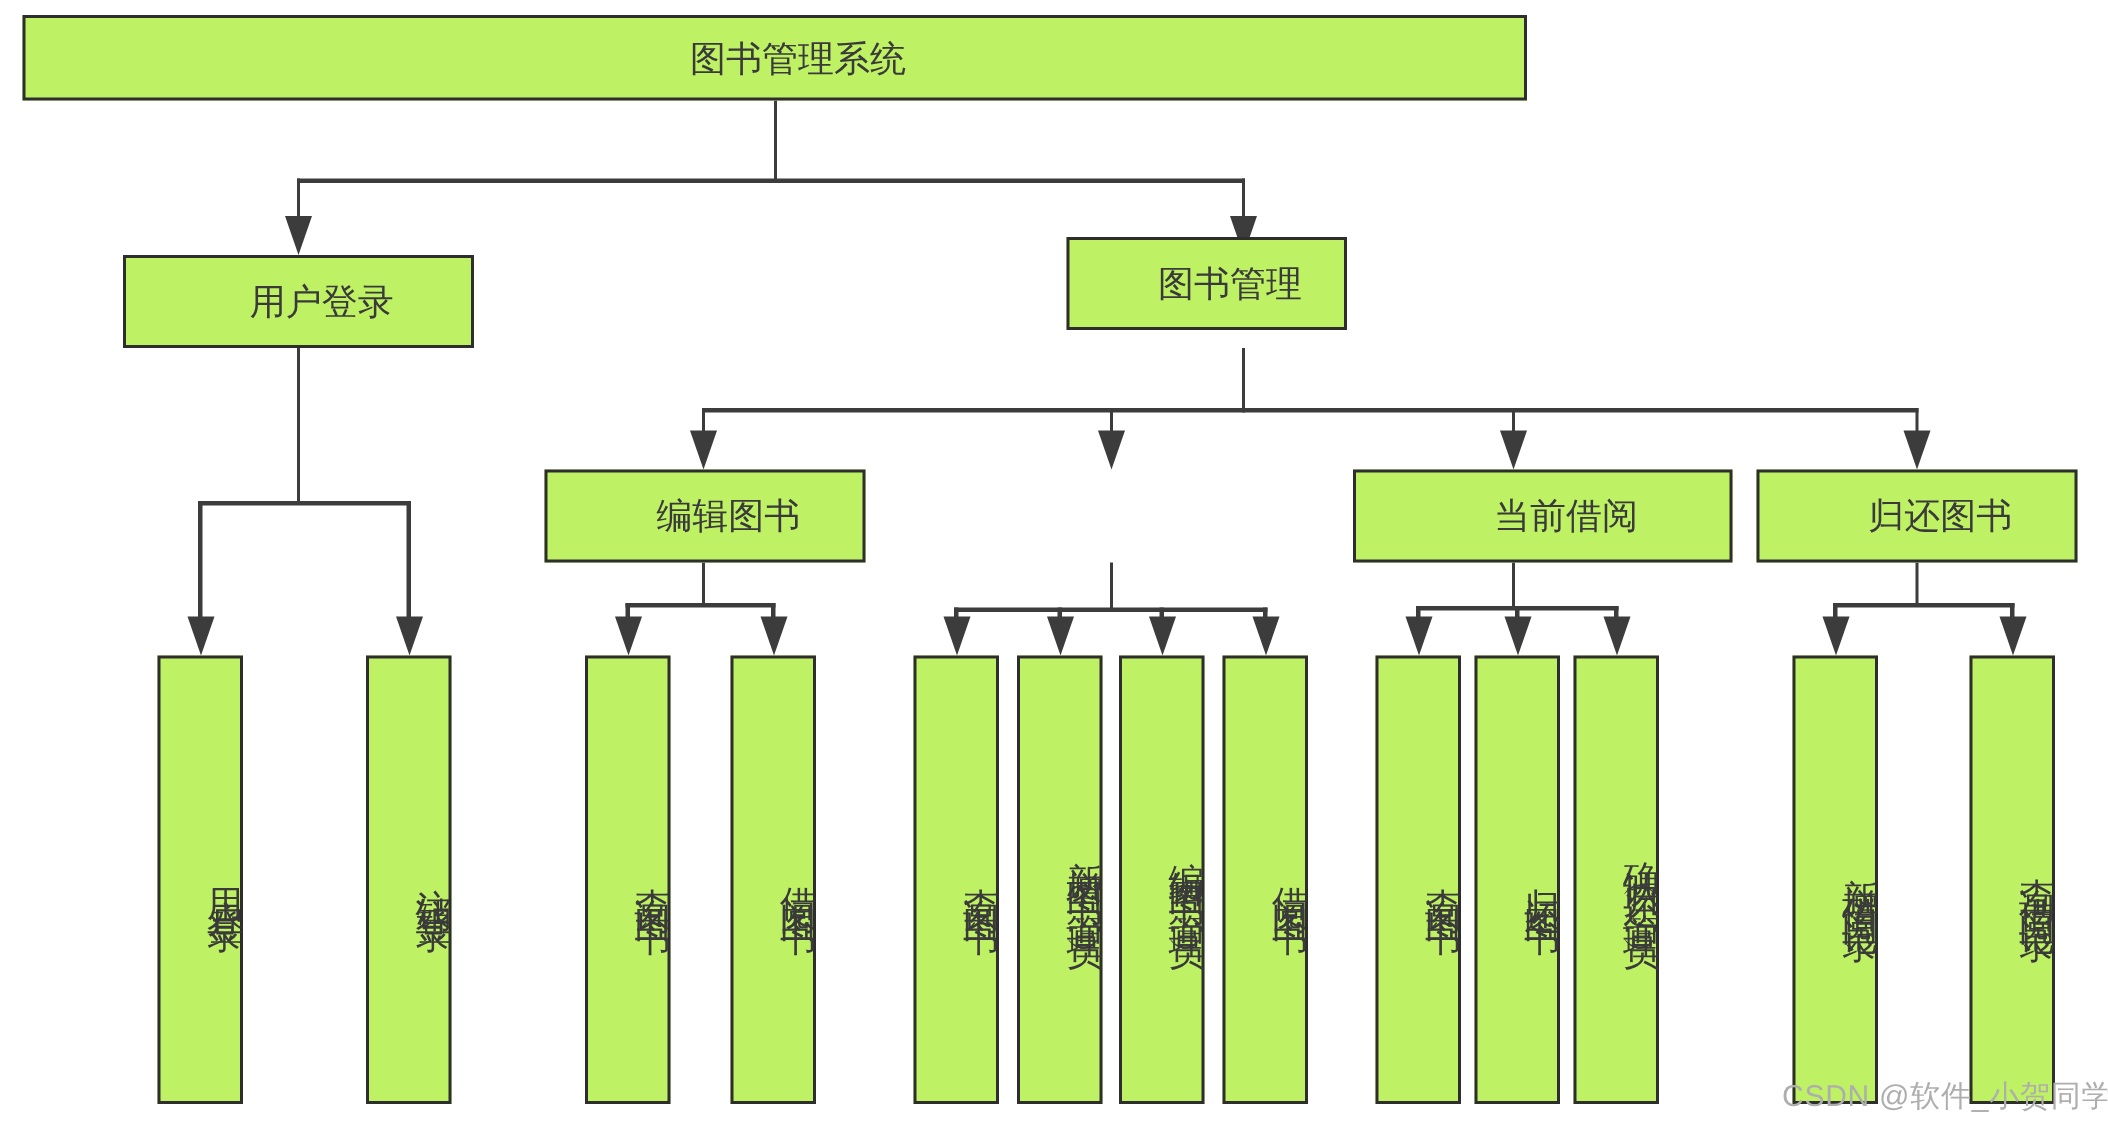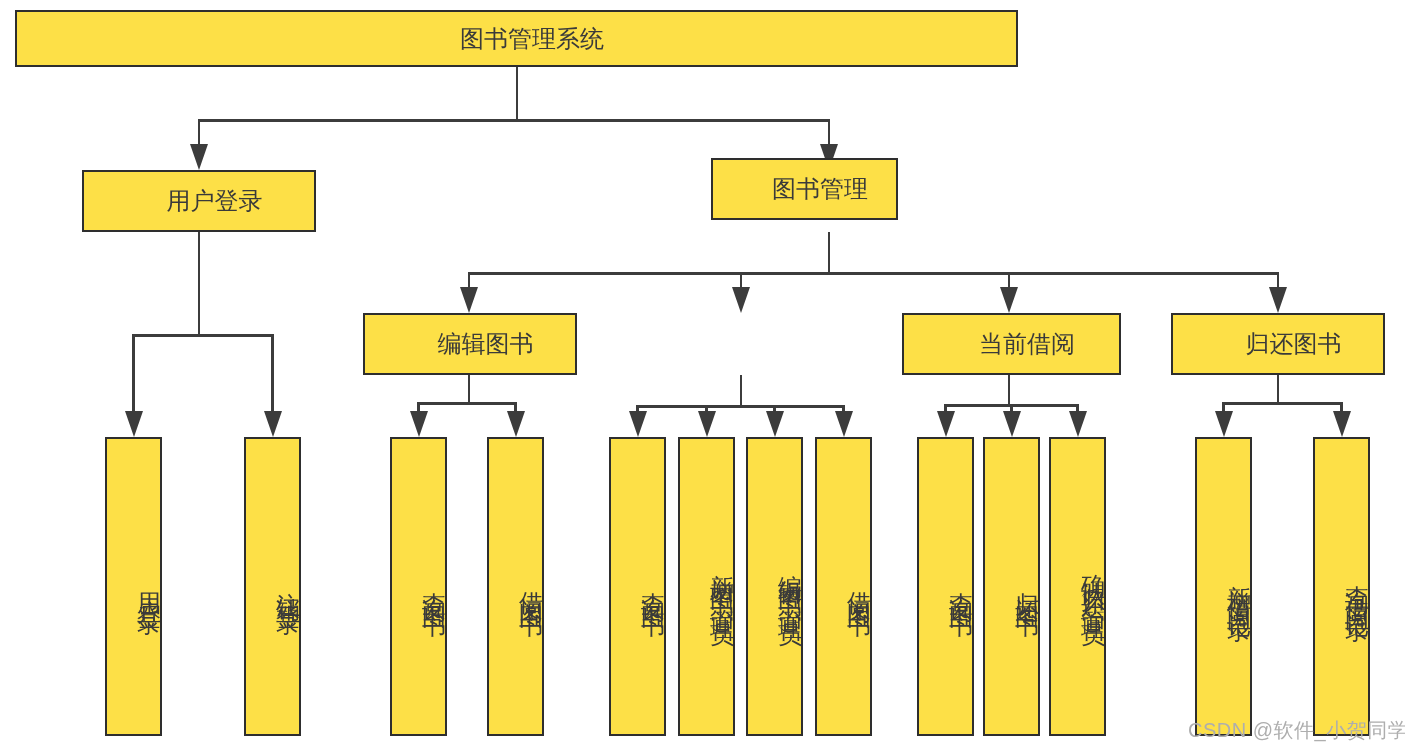--- a/index.html
+++ b/index.html
@@ -1,21 +1,21 @@
 <!DOCTYPE html>
 <html><head>
 <meta charset="utf-8">
 <style>
   html,body{margin:0;padding:0;background:#ffffff;}
   #canvas{
     position:relative;width:1405px;height:747px;background:#ffffff;overflow:hidden;
     font-family:"Liberation Sans","DejaVu Sans",sans-serif;color:#3a3a3a;
   }
   .box{
-    position:absolute;background:#fde047;border:2.5px solid #2e2e2e;
+    position:absolute;background:#bef264;border:2.5px solid #2e2e2e;
     display:flex;align-items:center;justify-content:center;
     font-size:24px;color:#3a3a3a;box-sizing:border-box;z-index:2;padding-left:31px;
   }
   .vtext{
     writing-mode:vertical-rl;letter-spacing:7px;line-height:1;
     white-space:nowrap;
   }
   .hline,.vline{position:absolute;background:#3c3c3c;z-index:1;}
   .hline{height:2.5px;}
   .vline{width:2.5px;}
@@ -84,21 +84,21 @@
       <div class="head"></div>
     </div>
   <div class="arrow" style="left:1269px;top:272px;height:41px">
       <div class="shaft"></div>
       <div class="head"></div>
     </div>
 
   <div class="box" style="left:363px;top:313px;width:214px;height:62px">
     <span>编辑图书</span>
   </div>
-  <div class="box" style="left:902px;top:313px;width:219px;height:62px">
+  <div class="box" style="left:902px;top:313px;width:253px;height:62px">
     <span>当前借阅</span>
   </div>
   <div class="box" style="left:1171px;top:313px;width:214px;height:62px">
     <span>归还图书</span>
   </div>
 
   <div class="vline" style="left:467.75px;top:375px;height:29px"></div>
   <div class="hline" style="left:417px;top:402px;width:100px"></div>
   <div class="arrow" style="left:409.5px;top:402px;height:35px">
       <div class="shaft"></div>

